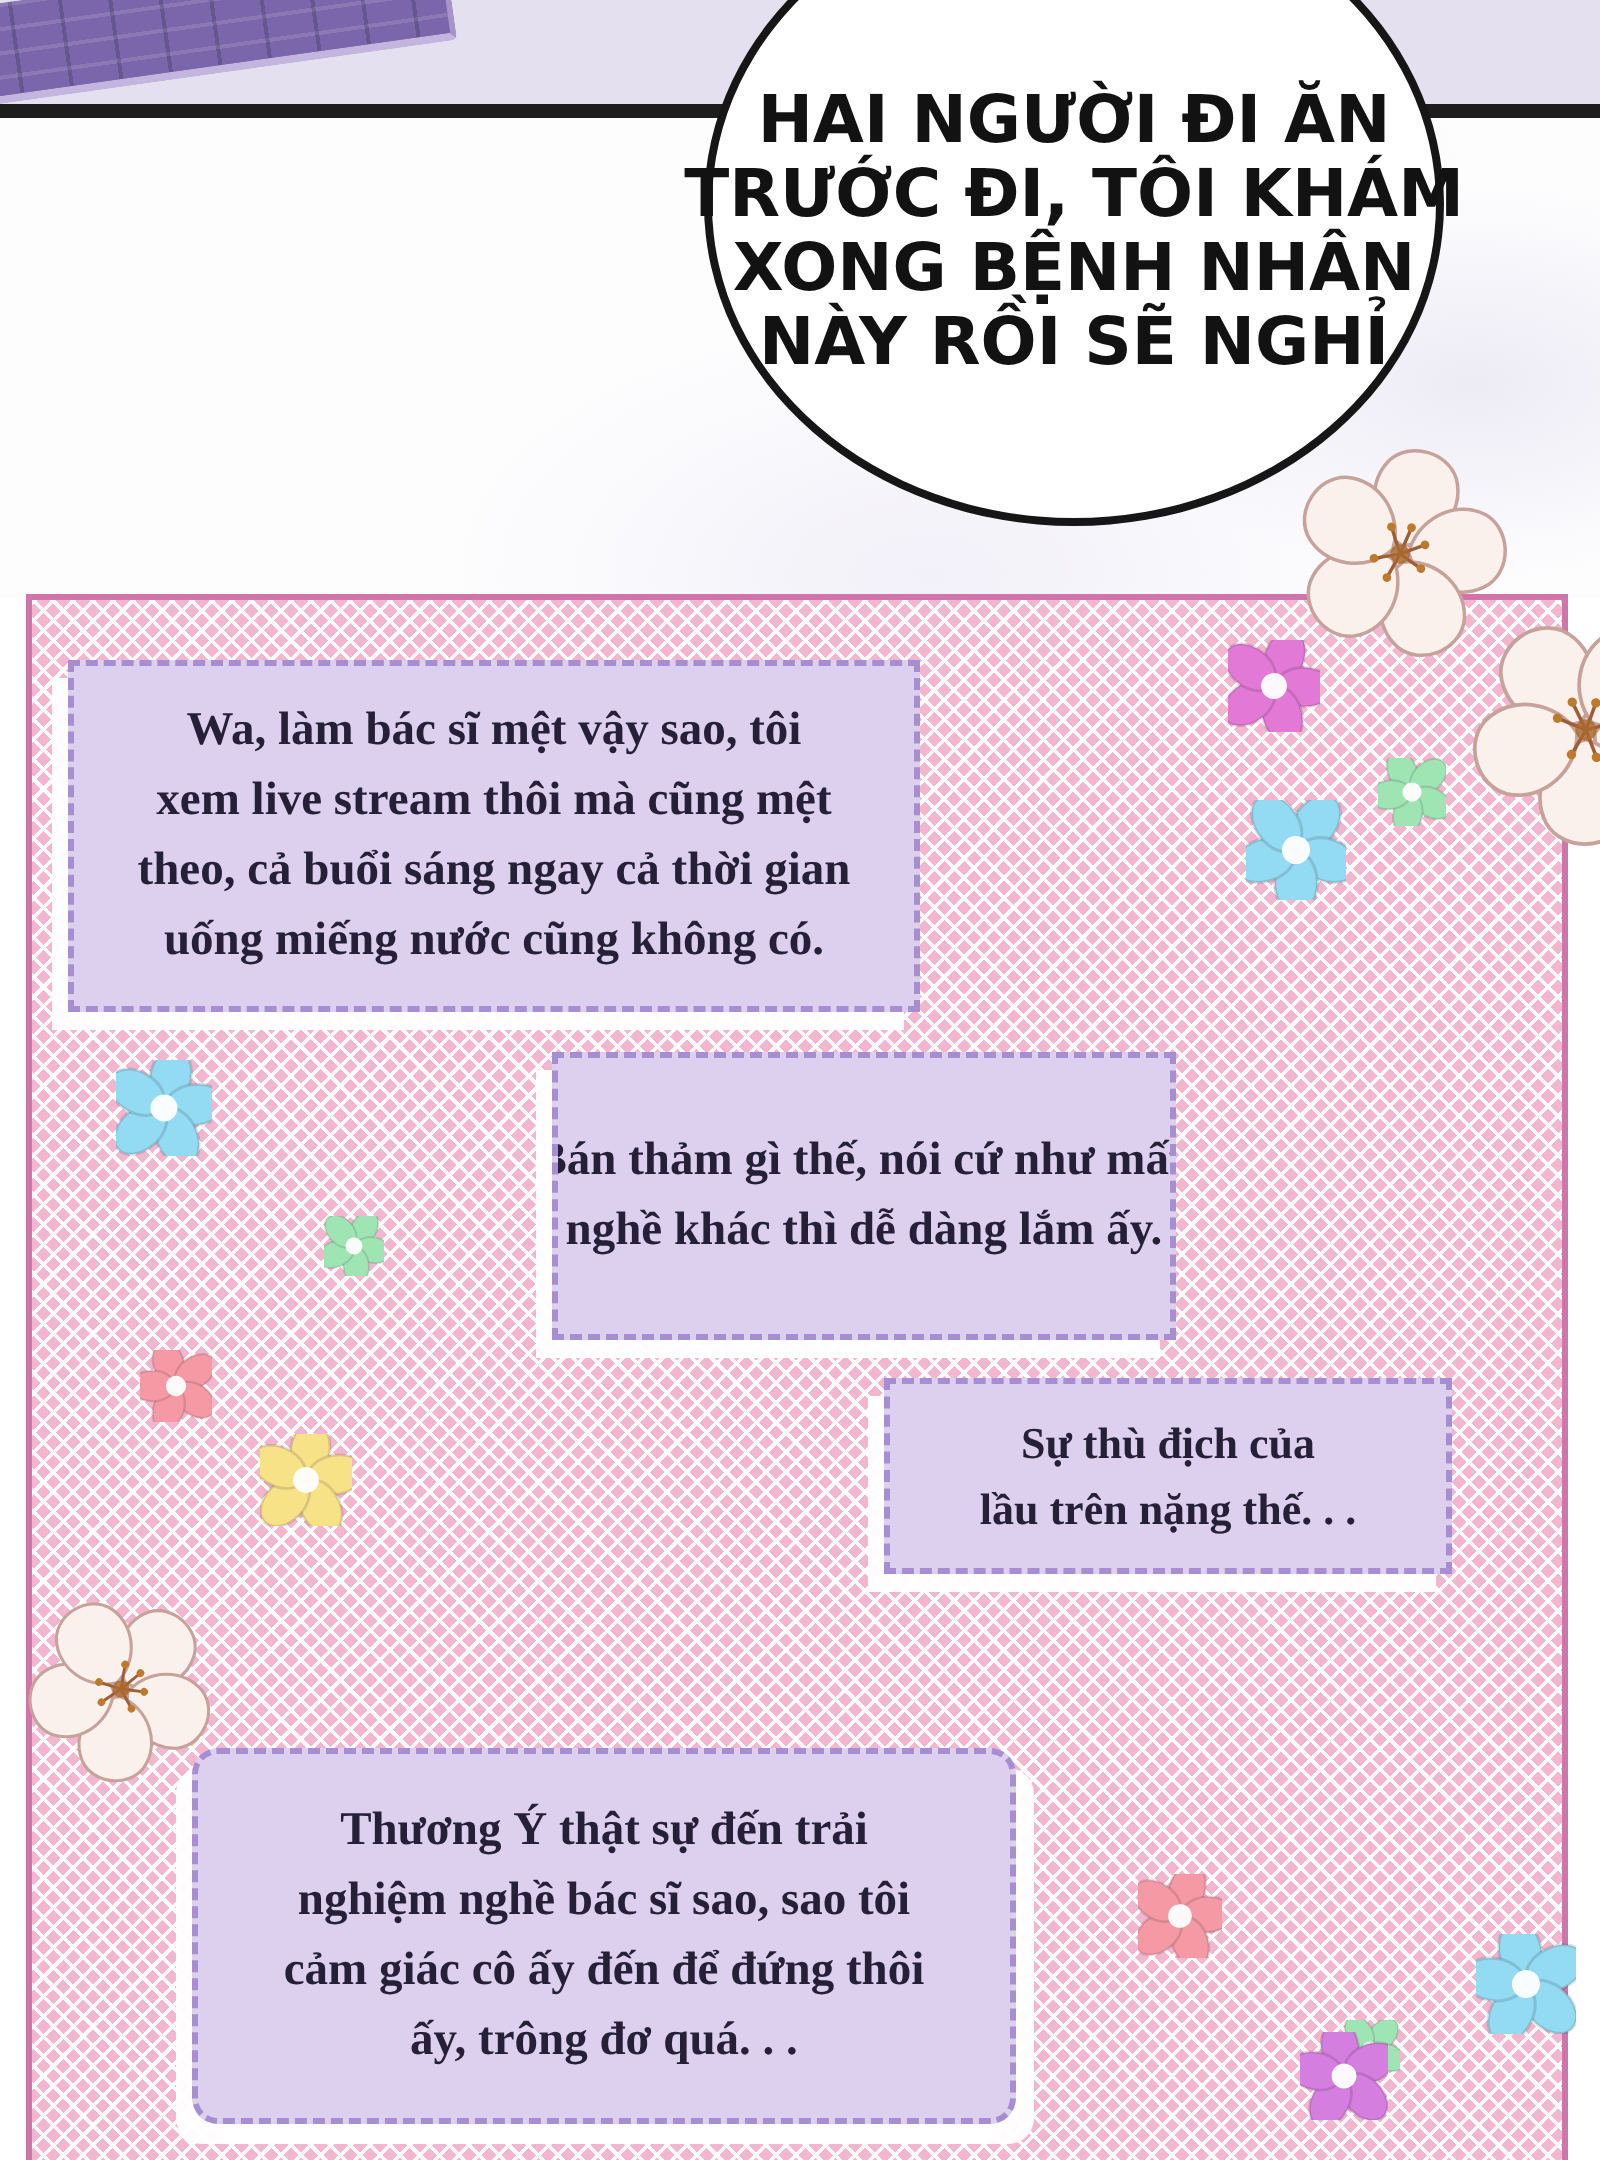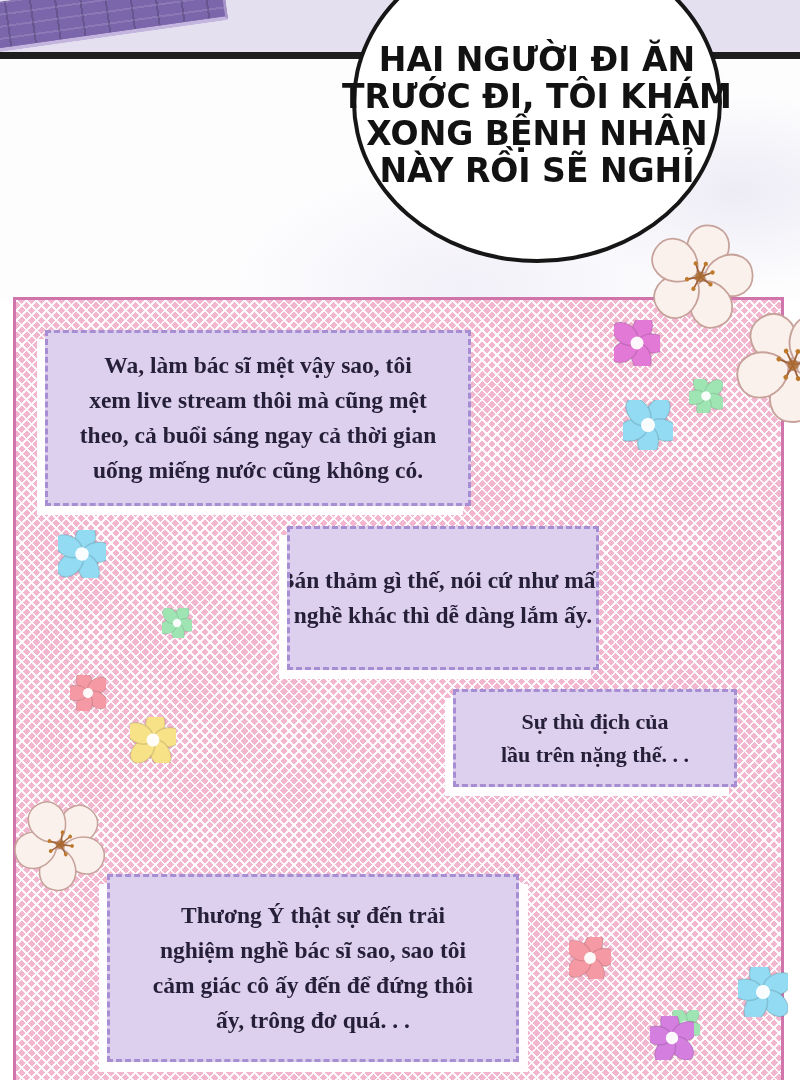--- a/index.html
+++ b/index.html
@@ -38,27 +38,26 @@
   }
   
   .box{
     position:absolute;z-index:3;box-sizing:border-box;overflow:hidden;
     background:#dcd0ee;border:3px dashed #a78dd2;
     display:flex;align-items:center;justify-content:center;
     font-family:"Liberation Serif","DejaVu Serif",serif;font-weight:700;
     color:#261f38;text-align:center;white-space:pre;
     font-size:23.5px;line-height:1.5;
     box-shadow:-8px 9px 0 rgba(255,255,255,.95);
-    margin-left:11px;
   }
   .box1{left:34px;top:330px;width:426px;height:176px;}
   .box2{left:276px;top:526px;width:312px;height:144px;}
   .box3{left:442px;top:689px;width:284px;height:98px;font-size:22px;}
   .box4{left:96px;top:874px;width:412px;height:188px;
-        box-shadow:9px 10px 0 rgba(255,255,255,.95), -8px 10px 0 rgba(255,255,255,.95);}
+        box-shadow:9px 10px 0 rgba(255,255,255,.95), -8px 10px 0 rgba(255,255,255,.95);border-radius:13px;}
   
   .bubble{
     position:absolute;left:352px;top:-59px;width:362px;height:314px;z-index:5;
     background:#ffffff;border:4px solid #161616;border-radius:50%;
     display:flex;align-items:center;justify-content:center;
   }
   .bubble-text{
     font-family:"DejaVu Sans","Liberation Sans",sans-serif;font-weight:700;
     font-size:33px;line-height:37px;color:#121212;text-align:center;white-space:pre;
     margin-top:26px;

